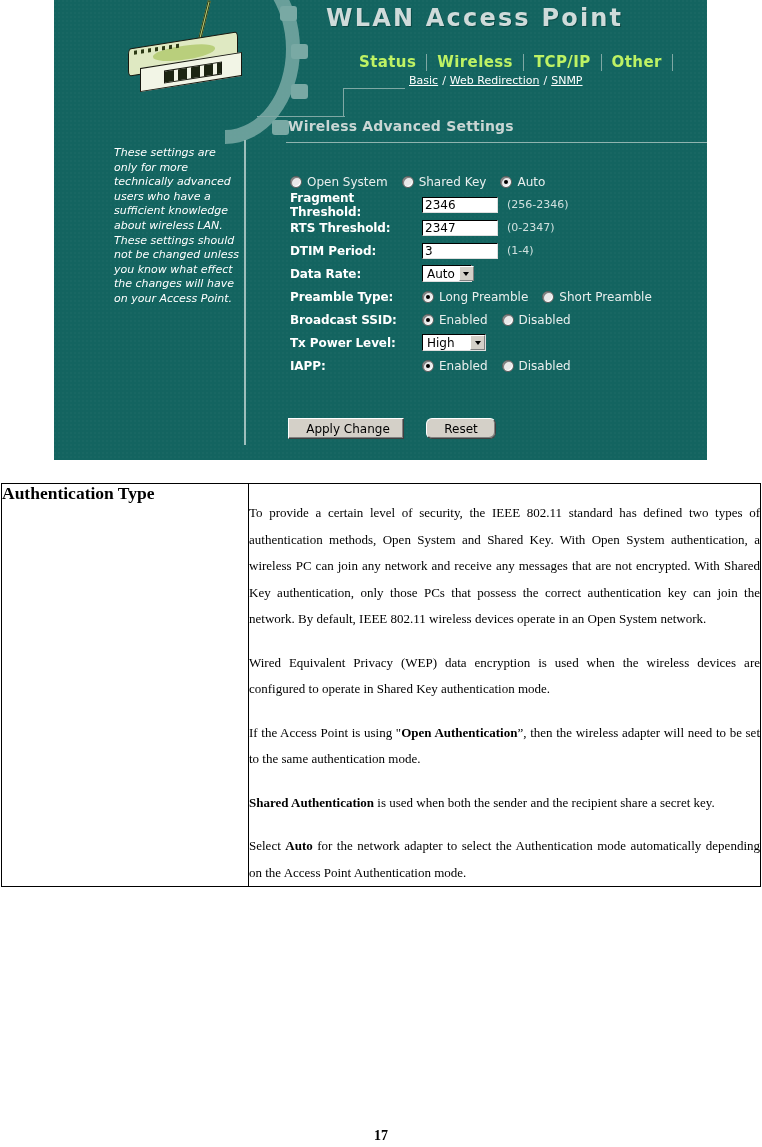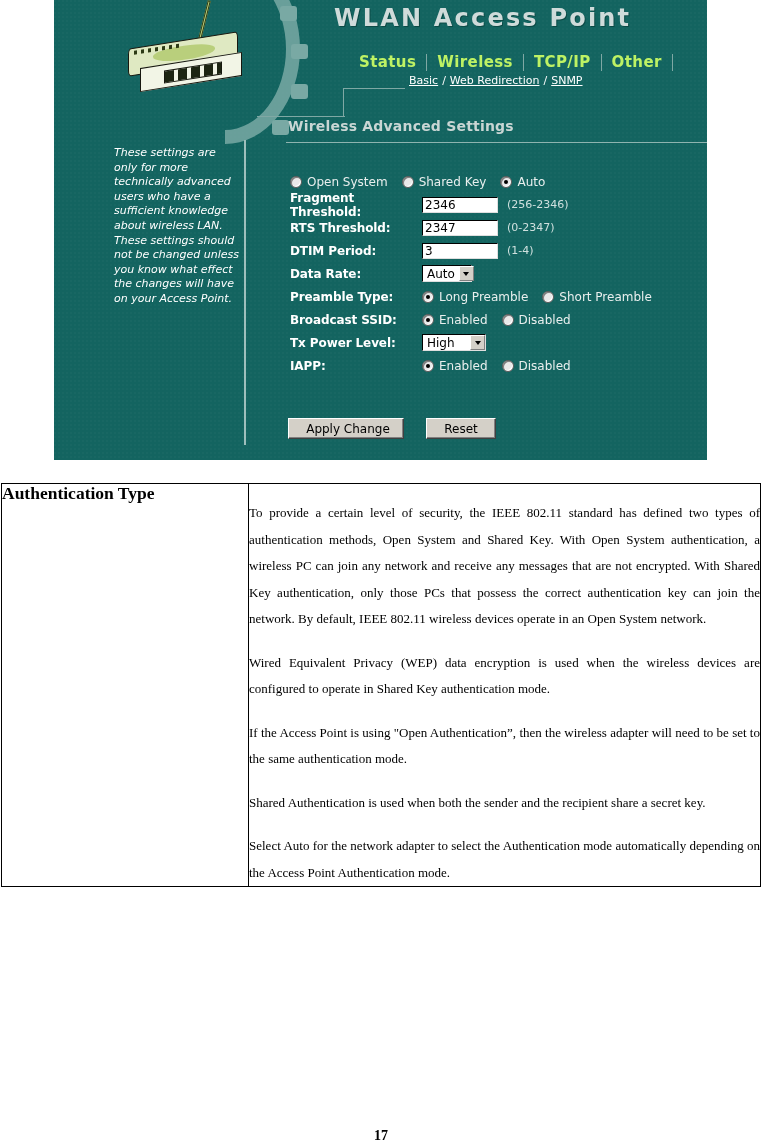--- a/index.html
+++ b/index.html
@@ -97,21 +97,21 @@
     position: absolute; left: 40px; top: 42px;
     width: 56px; height: 11px;
     transform: skewY(-9deg);
     background: repeating-linear-gradient(to right, #1d2512 0 9px, #f2f5e6 9px 13px);
     border: 1px solid #17180f;
   }
 
   
   .wlan-title {
     position: absolute;
-    left: 280px; top: 4px;
+    left: 272px; top: 4px;
     font-size: 24px;
     font-weight: bold;
     letter-spacing: 2.2px;
     color: #cfdbda;
     text-shadow: 1px 1px 0 #0c4a46;
     font-family: "DejaVu Sans", sans-serif;
   }
 
   
   .connector {
@@ -322,21 +322,21 @@
     color: #000;
     font-size: 12px;
     font-family: "DejaVu Sans", sans-serif;
     height: 21px;
     padding: 0 10px;
     display: flex; align-items: center; justify-content: center;
     cursor: pointer;
     box-sizing: border-box;
   }
   .btn.apply { width: 116px; padding-left: 14px; }
-  .btn.reset { width: 70px; }
+  .btn.reset { width: 70px; border-radius: 6px; }
 
   
   #doc-table {
     position: absolute;
     left: 1px; top: 483px;
     width: 760px;
     border-collapse: collapse;
     table-layout: fixed;
   }
   #doc-table td {
@@ -358,21 +358,21 @@
   .desc p {
     margin: 16px 0 17px 0;
     font-size: 13px;
     line-height: 26.5px;
     text-align: justify;
     text-justify: inter-word;
     font-family: "Liberation Serif", serif;
     color: #000;
   }
   .desc p:last-child { margin-bottom: 0; }
-  .desc b { font-weight: normal; }
+  .desc b { font-weight: bold; }
 
   .page-num {
     position: absolute;
     left: 0; top: 1128px;
     width: 762px;
     text-align: center;
     font-size: 14px;
     font-weight: bold;
     font-family: "Liberation Serif", serif;
   }

